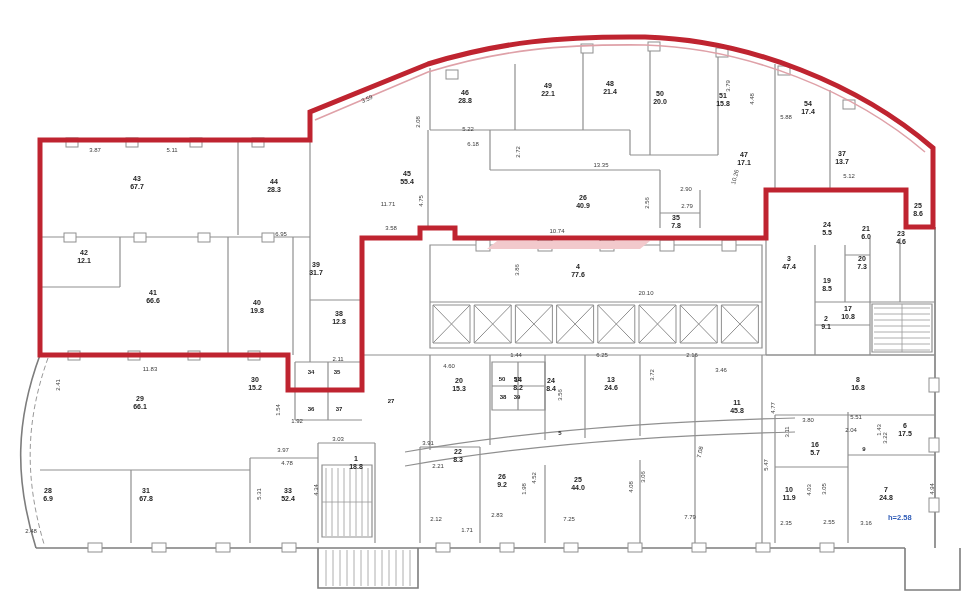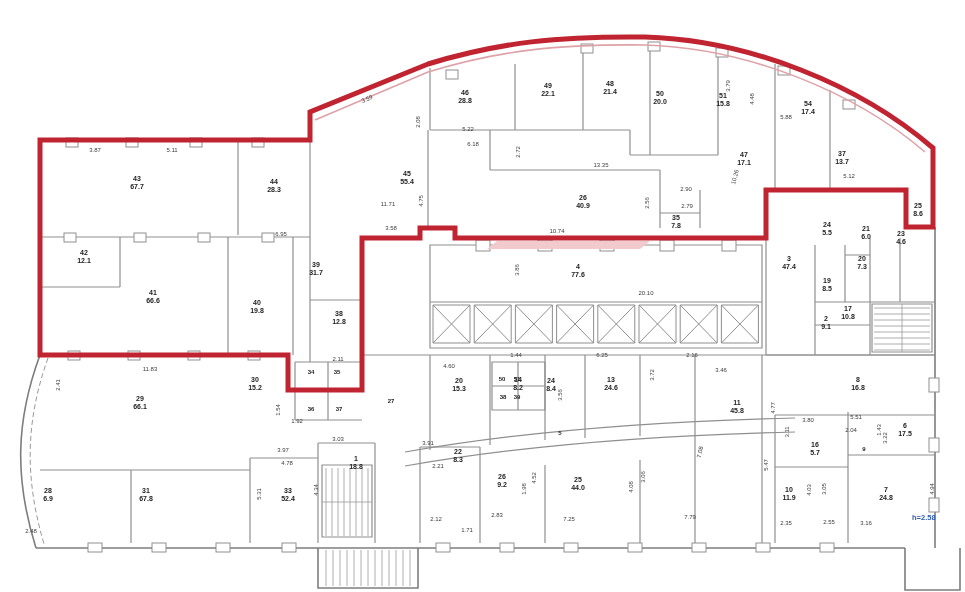--- a/index.html
+++ b/index.html
@@ -444,14 +444,14 @@
       <div class="dim-label" style="left: 316px; top: 490px; transform: translate(-50%, -50%) rotate(-90deg);">4.34</div>
       <div class="dim-label" style="left: 297px; top: 421px;">1.92</div>
       <div class="dim-label" style="left: 278px; top: 410px; transform: translate(-50%, -50%) rotate(-90deg);">1.54</div>
       <div class="dim-label" style="left: 438px; top: 466px;">2.21</div>
       <div class="dim-label" style="left: 428px; top: 443px;">3.91</div>
       <div class="dim-label" style="left: 436px; top: 519px;">2.12</div>
       <div class="dim-label" style="left: 467px; top: 530px;">1.71</div>
       <div class="dim-label" style="left: 338px; top: 359px;">2.11</div>
     </div>
 
-  <div class="note-label" style="left:912px;top:513px;text-align:right;">h=2.58</div>
+  <div class="note-label" style="left:888px;top:513px;text-align:right;">h=2.58</div>
 </div>
 
 </body></html>

